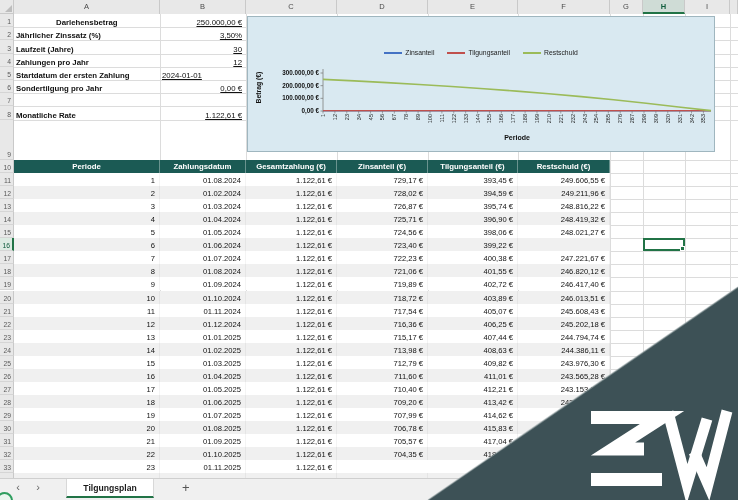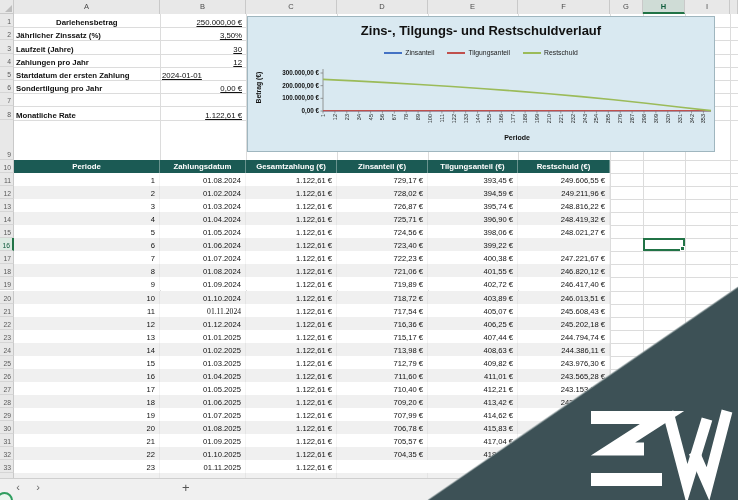--- a/index.html
+++ b/index.html
@@ -164,21 +164,20 @@
       <div class="ivalue r" style="top: 53.6px; height: 13.2px;">12</div>
       <div class="ilabel" style="top: 66.8px; height: 13.2px;">Startdatum der ersten Zahlung</div>
       <div class="ivalue l" style="top: 66.8px; height: 13.2px;">2024-01-01</div>
       <div class="ilabel" style="top: 80px; height: 13.2px;">Sondertilgung pro Jahr</div>
       <div class="ivalue r" style="top: 80px; height: 13.2px;">0,00 €</div>
       <div class="ilabel" style="top: 106.4px; height: 13.2px;">Monatliche Rate</div>
       <div class="ivalue r" style="top: 106.4px; height: 13.2px;">1.122,61 €</div>
     </div>
 
   <div class="chart">
-    <div class="c-title">Zins-, Tilgungs- und Restschuldverlauf</div>
     <div class="c-legend" id="legend">
         <div class="li">
           <div class="sw" style="background: rgb(68, 114, 196);"></div>
           <div class="">Zinsanteil</div>
         </div>
         <div class="li">
           <div class="sw" style="background: rgb(192, 80, 77);"></div>
           <div class="">Tilgungsanteil</div>
         </div>
         <div class="li">
@@ -425,21 +424,21 @@
       <div class="trow" style="left: 14px; top: 290.5px; height: 13.05px; background: rgb(240, 240, 240);">
         <div class="td" style="width: 146px;">10</div>
         <div class="td" style="width: 86px;">01.10.2024</div>
         <div class="td" style="width: 91px;">1.122,61 €</div>
         <div class="td" style="width: 91px;">718,72 €</div>
         <div class="td" style="width: 90px;">403,89 €</div>
         <div class="td" style="width: 92px;">246.013,51 €</div>
       </div>
       <div class="trow" style="left: 14px; top: 303.55px; height: 13.05px; background: rgb(255, 255, 255);">
         <div class="td" style="width: 146px;">11</div>
-        <div class="td" style="width: 86px; font-family: Liberation Serif, serif;">01.11.2024</div>
+        <div class="td" style="width: 86px;">01.11.2024</div>
         <div class="td" style="width: 91px;">1.122,61 €</div>
         <div class="td" style="width: 91px;">717,54 €</div>
         <div class="td" style="width: 90px;">405,07 €</div>
         <div class="td" style="width: 92px;">245.608,43 €</div>
       </div>
       <div class="trow" style="left: 14px; top: 316.6px; height: 13.05px; background: rgb(240, 240, 240);">
         <div class="td" style="width: 146px;">12</div>
         <div class="td" style="width: 86px;">01.12.2024</div>
         <div class="td" style="width: 91px;">1.122,61 €</div>
         <div class="td" style="width: 91px;">716,36 €</div>
@@ -541,20 +540,21 @@
         <div class="td" style="width: 91px;">701,91 €</div>
         <div class="td" style="width: 90px;">420,70 €</div>
         <div class="td" style="width: 92px;">240.233,72 €</div>
       </div>
     </div>
   <div class="selcell" id="selcell" style="left: 643px; top: 238.3px; width: 42px; height: 13.05px;"></div>
 
   <div class="tabbar">
     <div class="nav" style="left:12px;">‹</div>
     <div class="nav" style="left:32px;">›</div>
+    <div class="activetab">Tilgungsplan</div>
     <div class="addsheet">+</div>
     <div class="reccircle"></div>
   </div>
 
   <svg class="overlay" width="738" height="500" viewBox="0 0 738 500">
     <polygon id="ovl-tri" points="738,287 738,500 428,500" fill="#3d5156"></polygon>
     <line x1="738" y1="287" x2="428" y2="500" stroke="#9aa7a8" stroke-width="1.5" opacity="0.55"></line>
     <g transform="translate(588,410)" stroke="#fff" fill="none" stroke-width="13">
       <path d="M3 7.5 H74 L25 39 H56"></path>
       <path d="M3 69.5 H74"></path>

